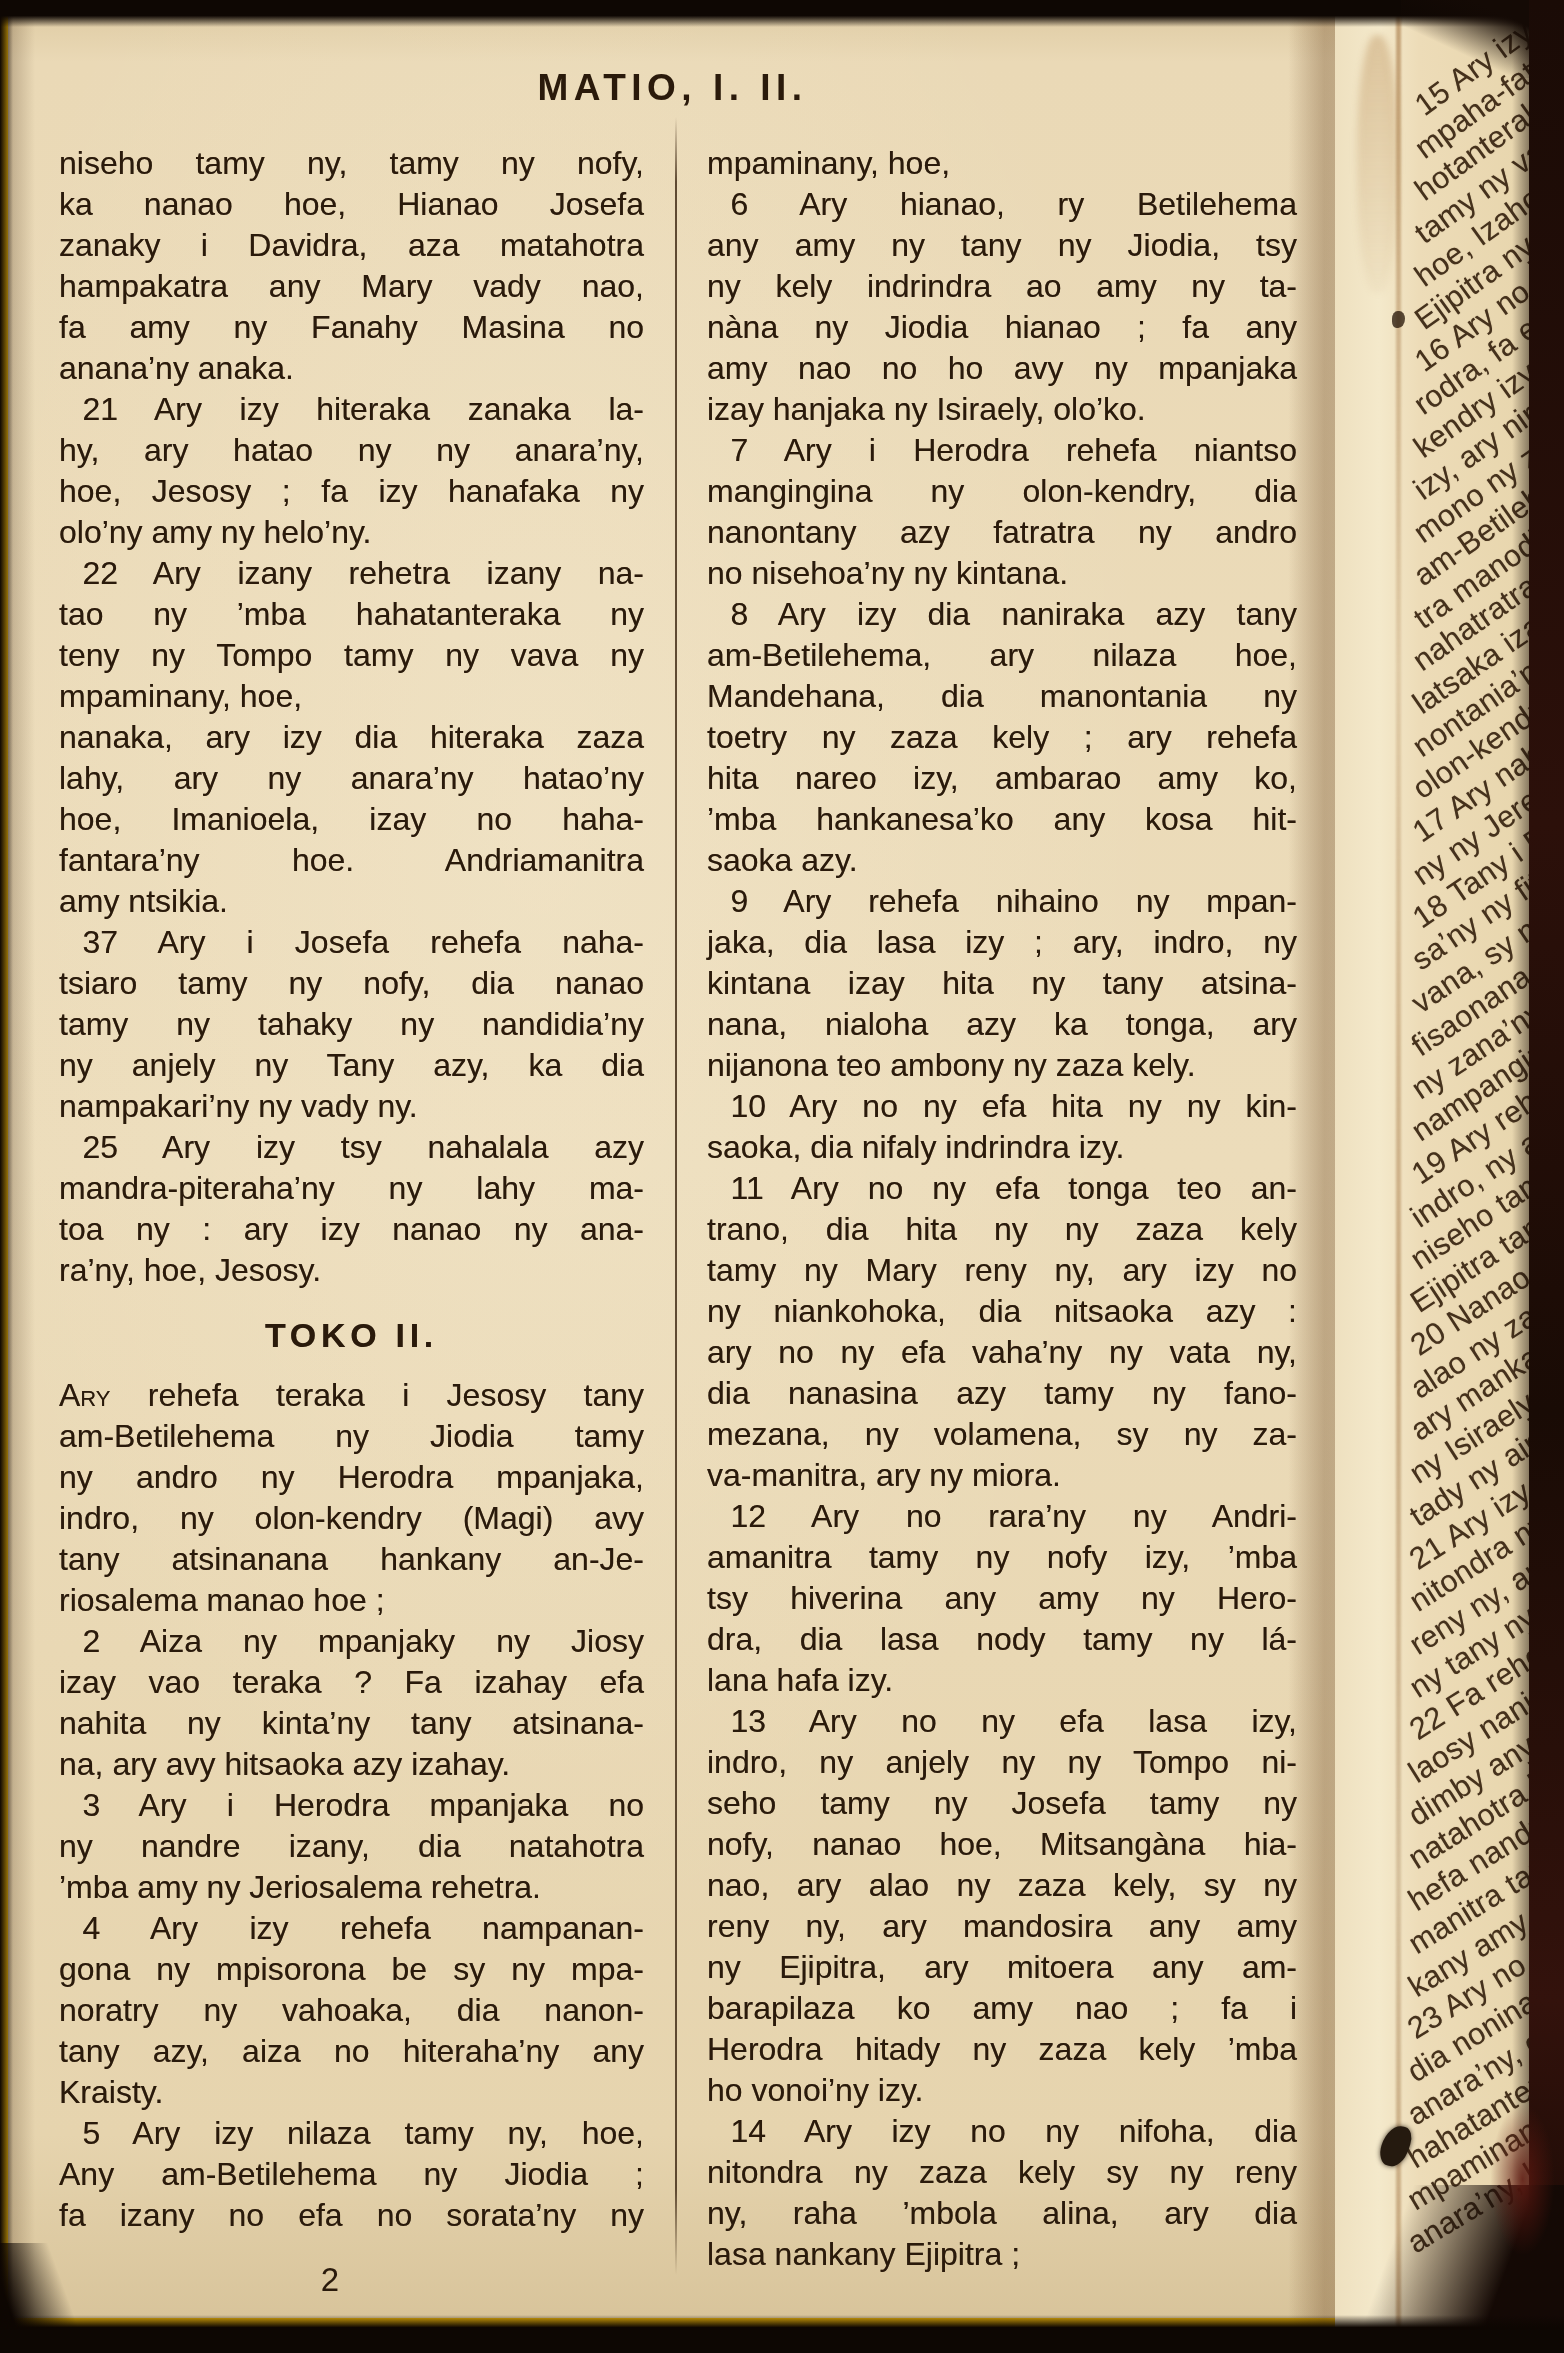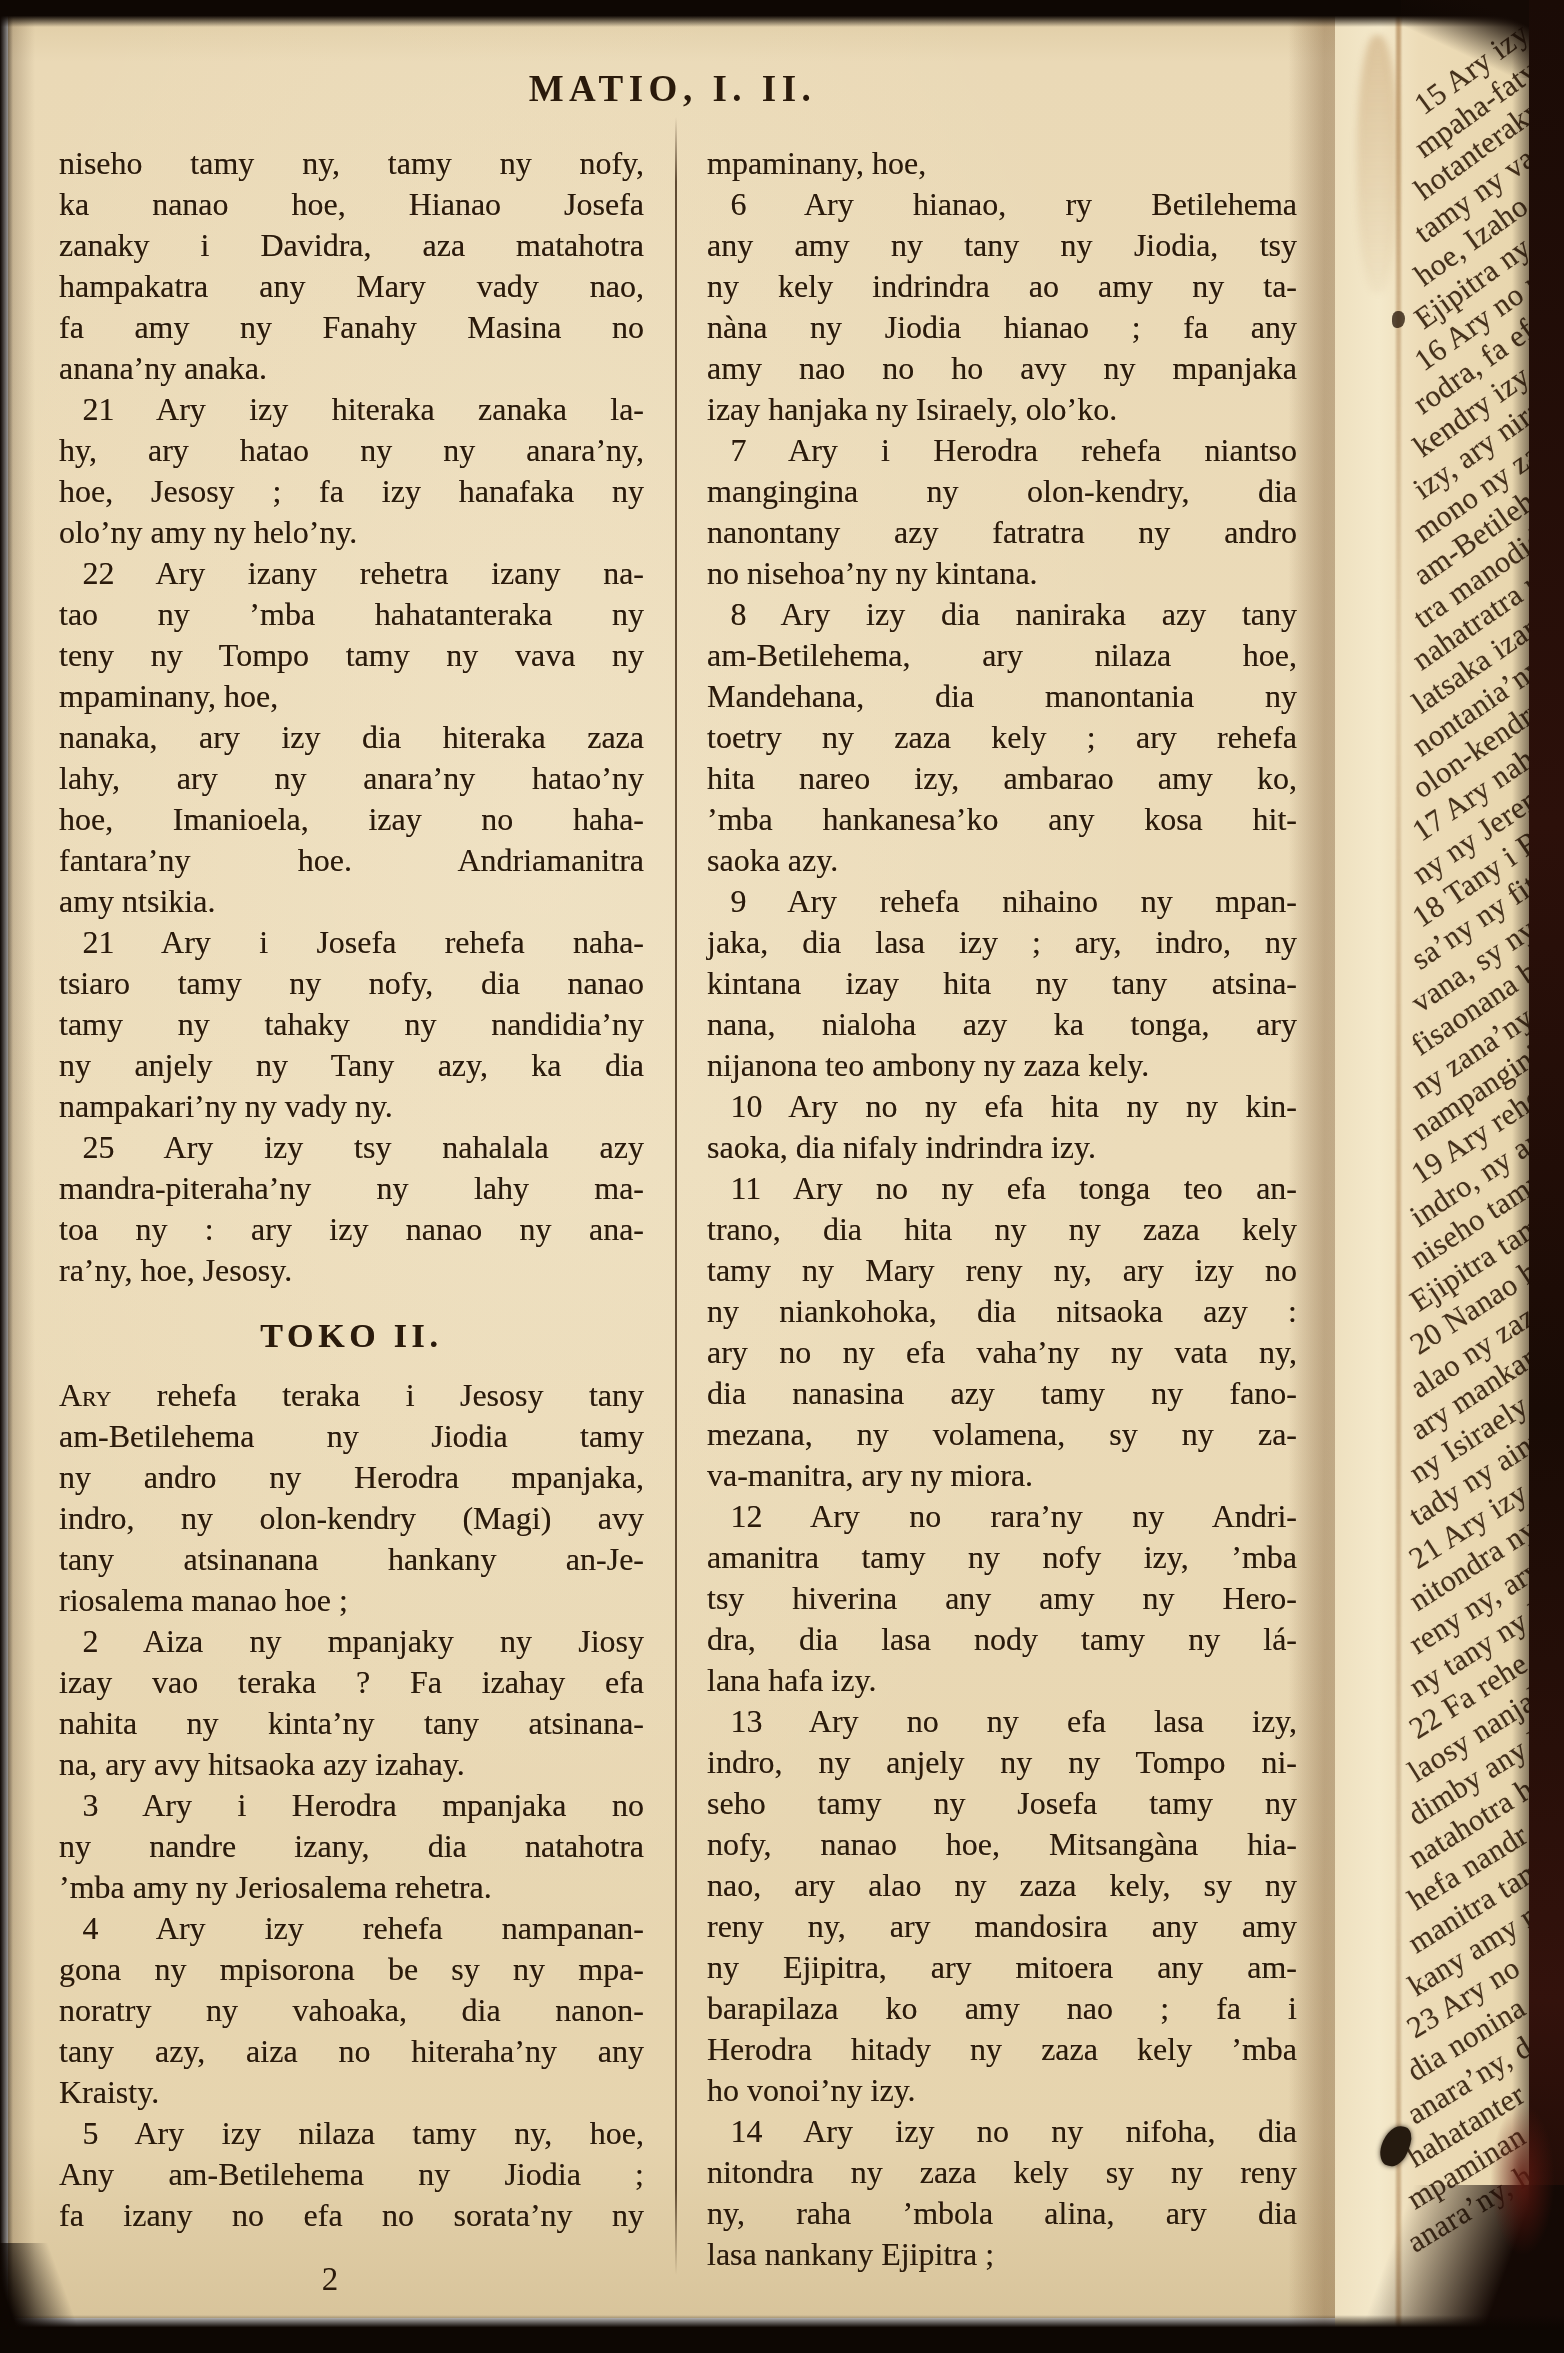--- a/index.html
+++ b/index.html
@@ -1,17 +1,17 @@
 <!DOCTYPE html>
 <html style="font-size:12.5px"><head>
 <meta charset="utf-8">
 <style>
   html,body{margin:0;padding:0;background:#0d0703;}
-  .photo{position:relative;width:1565px;height:2330px;overflow:hidden;background:#e5e5e5;
-         font-family:Liberation Serif, serif;}
+  .photo{position:relative;width:1565px;height:2330px;overflow:hidden;background:#eab308;
+         font-family:Liberation Sans, sans-serif;}
 
   
   .page-main{position:absolute;left:7.8px;top:15.6px;width:1330px;height:2302px;
     background:
       radial-gradient(ellipse at 40% 35%, rgba(255,250,235,.20), rgba(255,250,235,0) 55%),
       linear-gradient(180deg,#e0cda6 0,#ead9b6 2%,#ecdcba 50%,#e6d4ae 92%,#d8c49b 100%);}
   .page-main::before{content:"";position:absolute;left:0;top:0;width:27px;height:100%;
       background:linear-gradient(90deg,rgba(70,45,20,.28),rgba(70,45,20,0));}
   .page-main::after{content:"";position:absolute;right:0;top:0;width:50px;height:100%;
       background:linear-gradient(90deg,rgba(120,80,40,0),rgba(105,68,30,.20));}
@@ -99,21 +99,21 @@
       <div class="ln pend">olo’ny amy ny helo’ny.</div>
       <div class="ln ind">22 Ary izany rehetra izany na-</div>
       <div class="ln">tao ny ’mba hahatanteraka ny</div>
       <div class="ln">teny ny Tompo tamy ny vava ny</div>
       <div class="ln pend">mpaminany, hoe,</div>
       <div class="ln">nanaka, ary izy dia hiteraka zaza</div>
       <div class="ln">lahy, ary ny anara’ny hatao’ny</div>
       <div class="ln">hoe, Imanioela, izay no haha-</div>
       <div class="ln">fantara’ny hoe. Andriamanitra</div>
       <div class="ln pend">amy ntsikia.</div>
-      <div class="ln ind">21 Ary i Josefa rehefa naha-</div>
+      <div class="ln ind">37 Ary i Josefa rehefa naha-</div>
       <div class="ln">tsiaro tamy ny nofy, dia nanao</div>
       <div class="ln">tamy ny tahaky ny nandidia’ny</div>
       <div class="ln">ny anjely ny Tany azy, ka dia</div>
       <div class="ln pend">nampakari’ny ny vady ny.</div>
       <div class="ln ind">25 Ary izy tsy nahalala azy</div>
       <div class="ln">mandra-piteraha’ny ny lahy ma-</div>
       <div class="ln">toa ny : ary izy nanao ny ana-</div>
       <div class="ln pend">ra’ny, hoe, Jesosy.</div>
       <div class="toko">TOKO II.</div>
       <div class="ln">A<span class="sc">ry</span> rehefa teraka i Jesosy tany</div>

